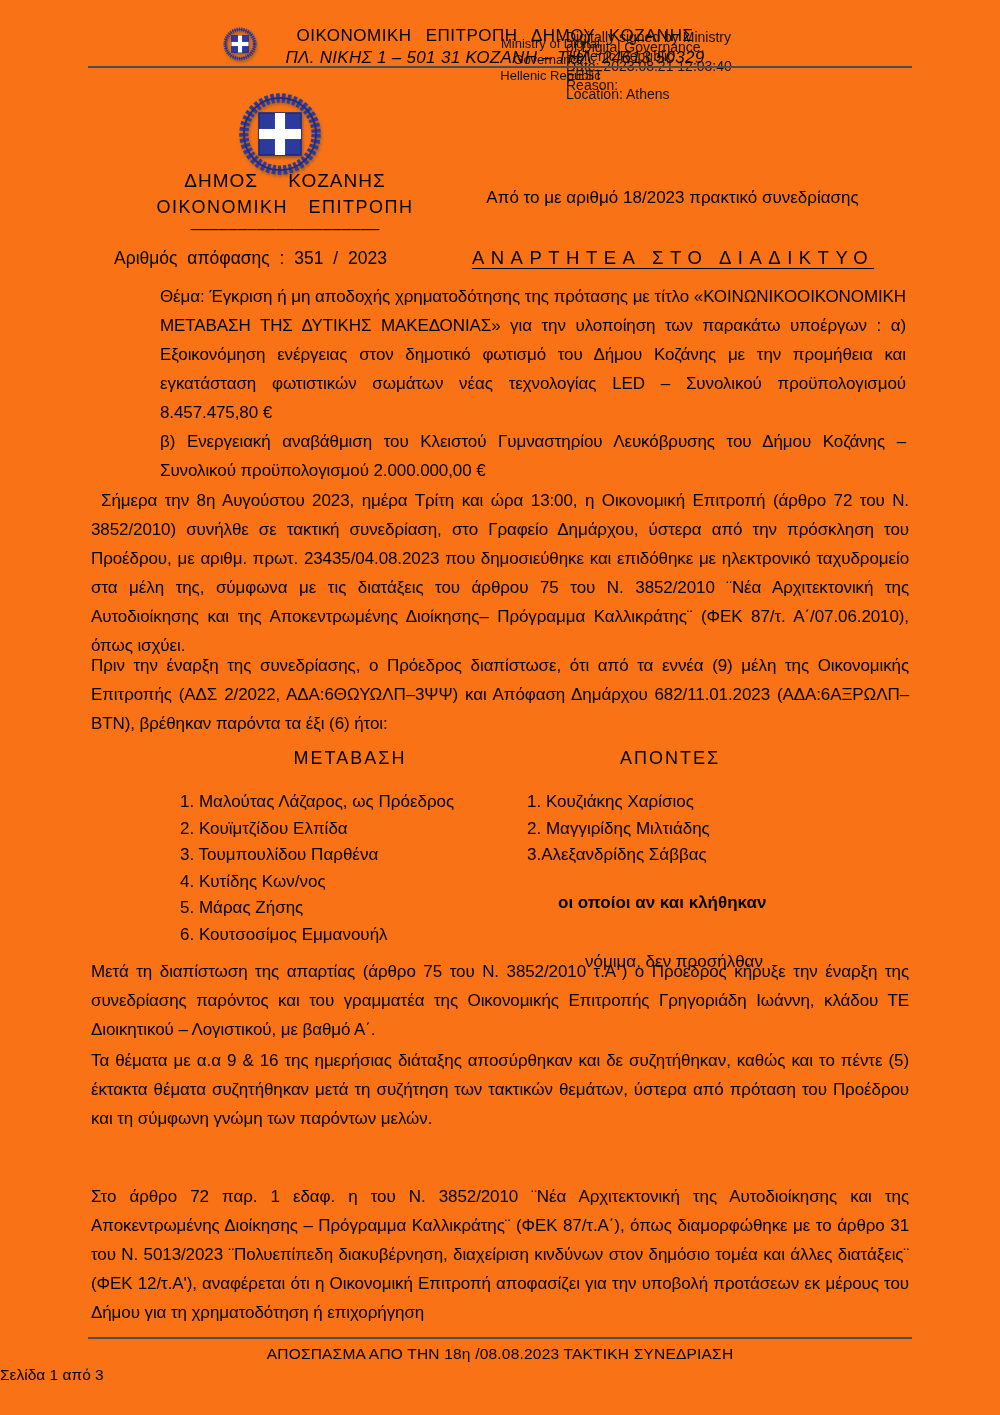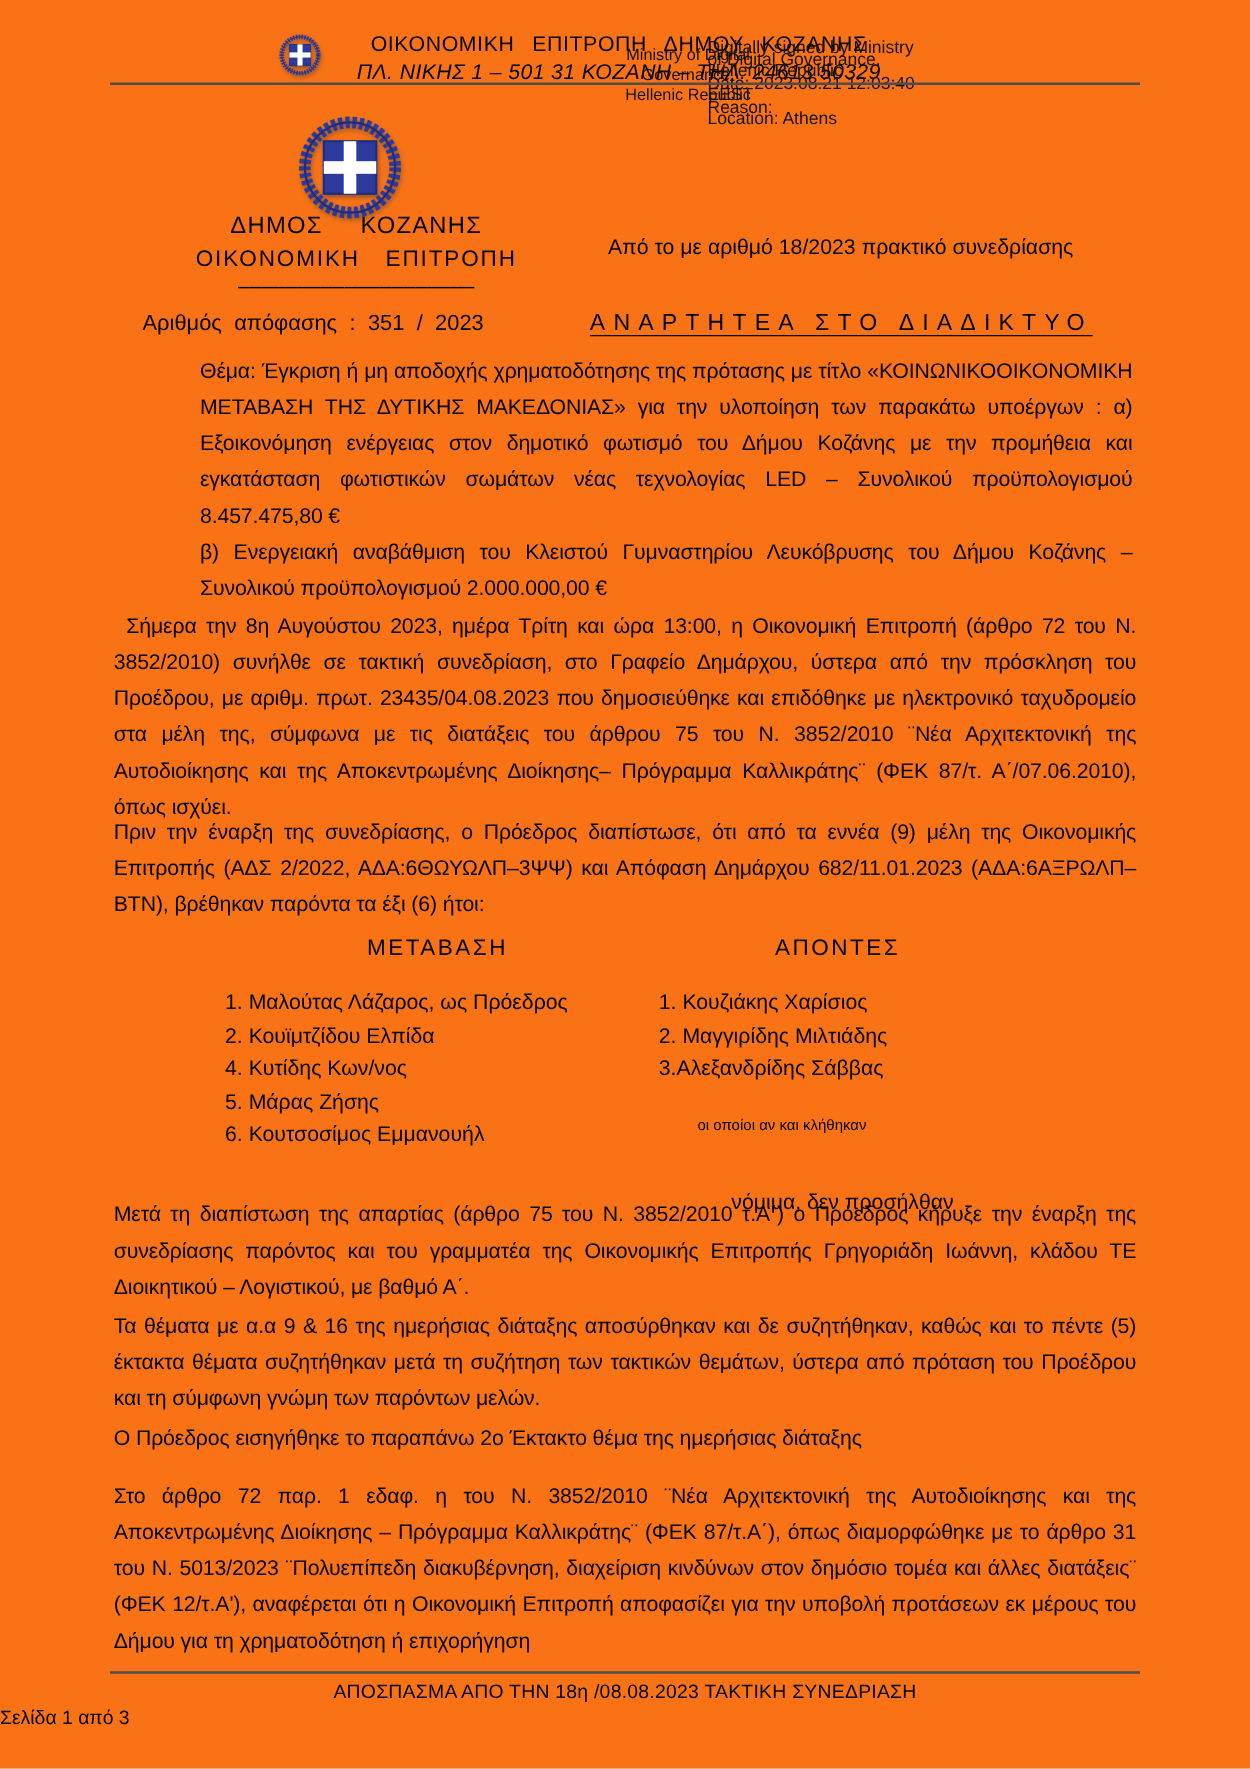--- a/index.html
+++ b/index.html
@@ -61,21 +61,21 @@
   .p5 { left:91px; top:1136px; width:818px; text-align:left; }
   .p6 { left:91px; top:1182px; width:818px; }
 
   
   .att-head { font-size:18px; letter-spacing:2px; }
   .present-head { left:240px; top:748px; width:220px; text-align:center; }
   .absent-head  { left:580px; top:748px; width:180px; text-align:center; }
   .att-col { font-size:17px; line-height:26.5px; }
   .present-col { left:180px; top:789px; width:345px; }
   .absent-col  { left:527px; top:789px; width:320px; }
-  .absent-note1 { left:558px; top:893px; font-size:12px; }
+  .absent-note1 { left:558px; top:893px; font-size:17px;font-weight:bold; }
   .absent-note2 { left:585px; top:919px; font-size:17px;margin-top:33px; }
 
   
   .footer1 { left:0; top:1345px; width:1000px; text-align:center;
              font-size:15.5px; letter-spacing:0.2px; }
   .footer2 { left:0; top:1366px; width:1000px; text-align:left;
              font-size:15.5px; }
 </style>
 </head>
 <body>
@@ -137,36 +137,36 @@
 
   <div class="abs para p1">Σήμερα την 8η Αυγούστου 2023, ημέρα Τρίτη και ώρα 13:00, η Οικονομική Επιτροπή (άρθρο 72 του Ν. 3852/2010) συνήλθε σε τακτική συνεδρίαση, στο Γραφείο Δημάρχου, ύστερα από την πρόσκληση του Προέδρου, με αριθμ. πρωτ. 23435/04.08.2023 που δημοσιεύθηκε και επιδόθηκε με ηλεκτρονικό ταχυδρομείο στα μέλη της, σύμφωνα με τις διατάξεις του άρθρου 75 του Ν. 3852/2010 ¨Νέα Αρχιτεκτονική της Αυτοδιοίκησης και της Αποκεντρωμένης Διοίκησης– Πρόγραμμα Καλλικράτης¨ (ΦΕΚ 87/τ. Α΄/07.06.2010), όπως ισχύει.</div>
   <div class="abs para p2">Πριν την έναρξη της συνεδρίασης, ο Πρόεδρος διαπίστωσε, ότι από τα εννέα (9) μέλη της Οικονομικής Επιτροπής (ΑΔΣ 2/2022, ΑΔΑ:6ΘΩΥΩΛΠ–3ΨΨ) και Απόφαση Δημάρχου 682/11.01.2023 (ΑΔΑ:6ΑΞΡΩΛΠ–ΒΤΝ), βρέθηκαν παρόντα τα έξι (6) ήτοι:</div>
 
   <div class="abs att-head present-head">ΜΕΤΑΒΑΣΗ</div>
   <div class="abs att-head absent-head">ΑΠΟΝΤΕΣ</div>
 
   <div class="abs att-col present-col">
     <div>1. Μαλούτας Λάζαρος, ως Πρόεδρος</div>
     <div>2. Κουϊμτζίδου Ελπίδα</div>
+    <div>3. Τουμπουλίδου Παρθένα</div>
     <div>4. Κυτίδης Κων/νος</div>
     <div>5. Μάρας Ζήσης</div>
     <div>6. Κουτσοσίμος Εμμανουήλ</div>
   </div>
 
   <div class="abs att-col absent-col">
     <div>1. Κουζιάκης Χαρίσιος</div>
     <div>2. Μαγγιρίδης Μιλτιάδης</div>
     <div>3.Αλεξανδρίδης Σάββας</div>
   </div>
 
   <div class="abs absent-note1">οι οποίοι αν και κλήθηκαν</div>
   <div class="abs absent-note2">νόμιμα, δεν προσήλθαν</div>
 
   <div class="abs para p3">Μετά τη διαπίστωση της απαρτίας (άρθρο 75 του Ν. 3852/2010 τ.Α΄) ο Πρόεδρος κήρυξε την έναρξη της συνεδρίασης παρόντος και του γραμματέα της Οικονομικής Επιτροπής Γρηγοριάδη Ιωάννη, κλάδου ΤΕ Διοικητικού – Λογιστικού, με βαθμό Α΄.</div>
   <div class="abs para p4">Τα θέματα με α.α 9 &amp; 16 της ημερήσιας διάταξης αποσύρθηκαν και δε συζητήθηκαν, καθώς και το πέντε (5) έκτακτα θέματα συζητήθηκαν μετά τη συζήτηση των τακτικών θεμάτων, ύστερα από πρόταση του Προέδρου και τη σύμφωνη γνώμη των παρόντων μελών.</div>
-  <div class="abs para p5">Ο Πρόεδρος εισηγήθηκε το παραπάνω 2ο Έκτακτο θέμα της ημερήσιας διάταξης</div>
   <div class="abs para p6">Στο άρθρο 72 παρ. 1 εδαφ. η του Ν. 3852/2010 ¨Νέα Αρχιτεκτονική της Αυτοδιοίκησης και της Αποκεντρωμένης Διοίκησης – Πρόγραμμα Καλλικράτης¨ (ΦΕΚ 87/τ.Α΄), όπως διαμορφώθηκε με το άρθρο 31 του Ν. 5013/2023 ¨Πολυεπίπεδη διακυβέρνηση, διαχείριση κινδύνων στον δημόσιο τομέα και άλλες διατάξεις¨ (ΦΕΚ 12/τ.Α'), αναφέρεται ότι η  Οικονομική Επιτροπή αποφασίζει για την υποβολή προτάσεων εκ μέρους του Δήμου για τη χρηματοδότηση ή επιχορήγηση</div>
 
   <div class="abs rule-bottom"></div>
   <div class="abs footer1">ΑΠΟΣΠΑΣΜΑ ΑΠΟ ΤΗΝ 18η /08.08.2023  ΤΑΚΤΙΚΗ ΣΥΝΕΔΡΙΑΣΗ</div>
   <div class="abs footer2">Σελίδα 1 από 3</div>
 
 </div>
 
 </body></html>

